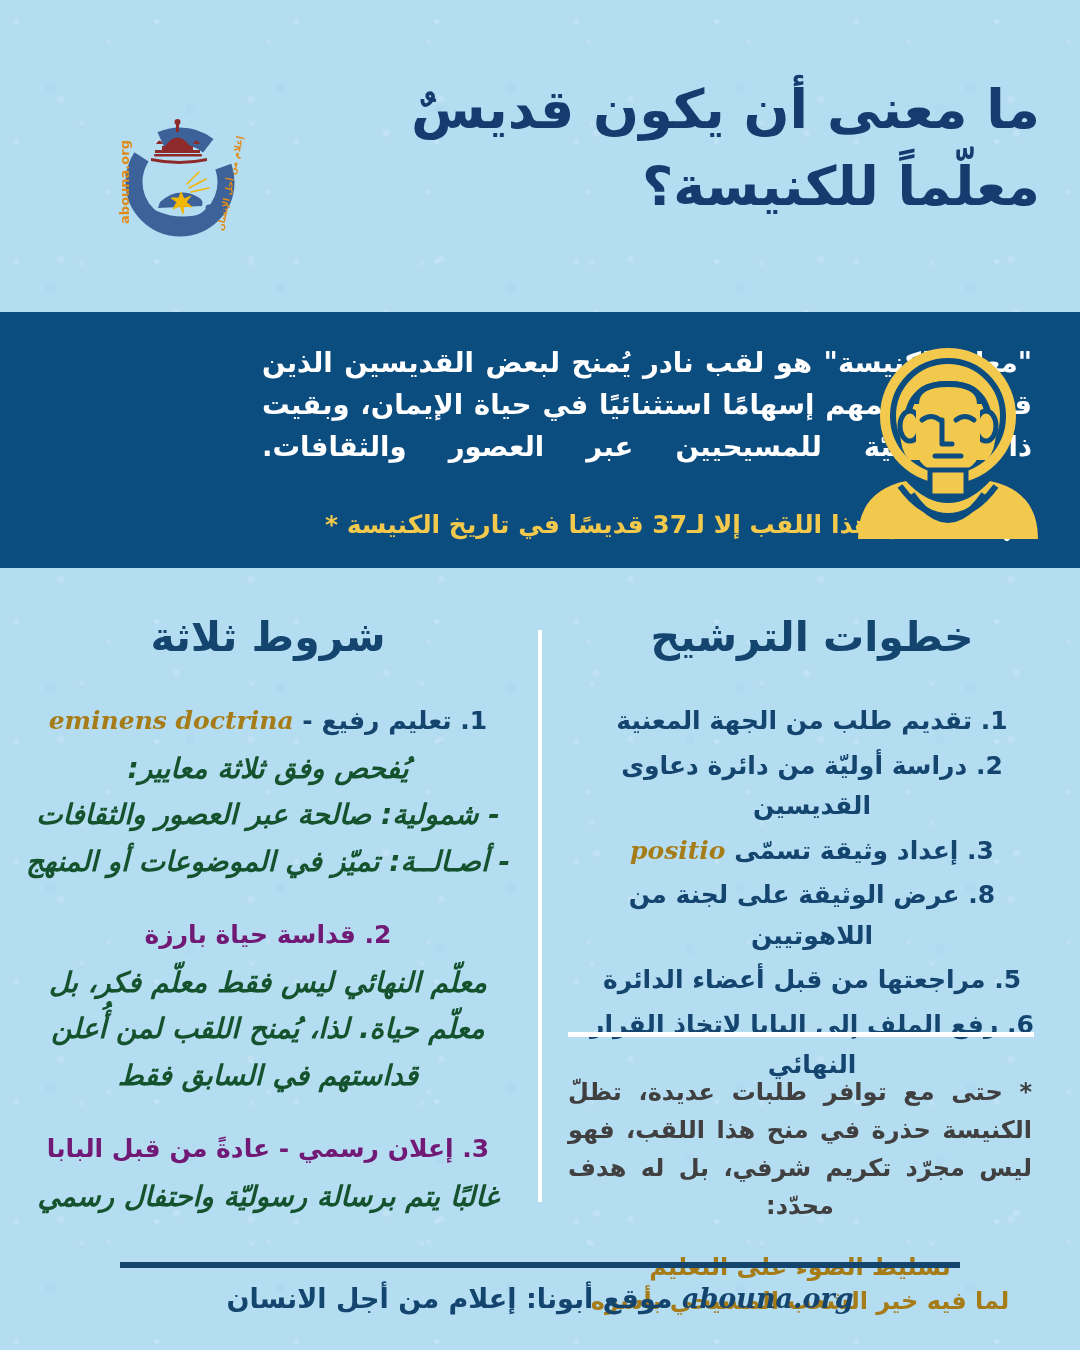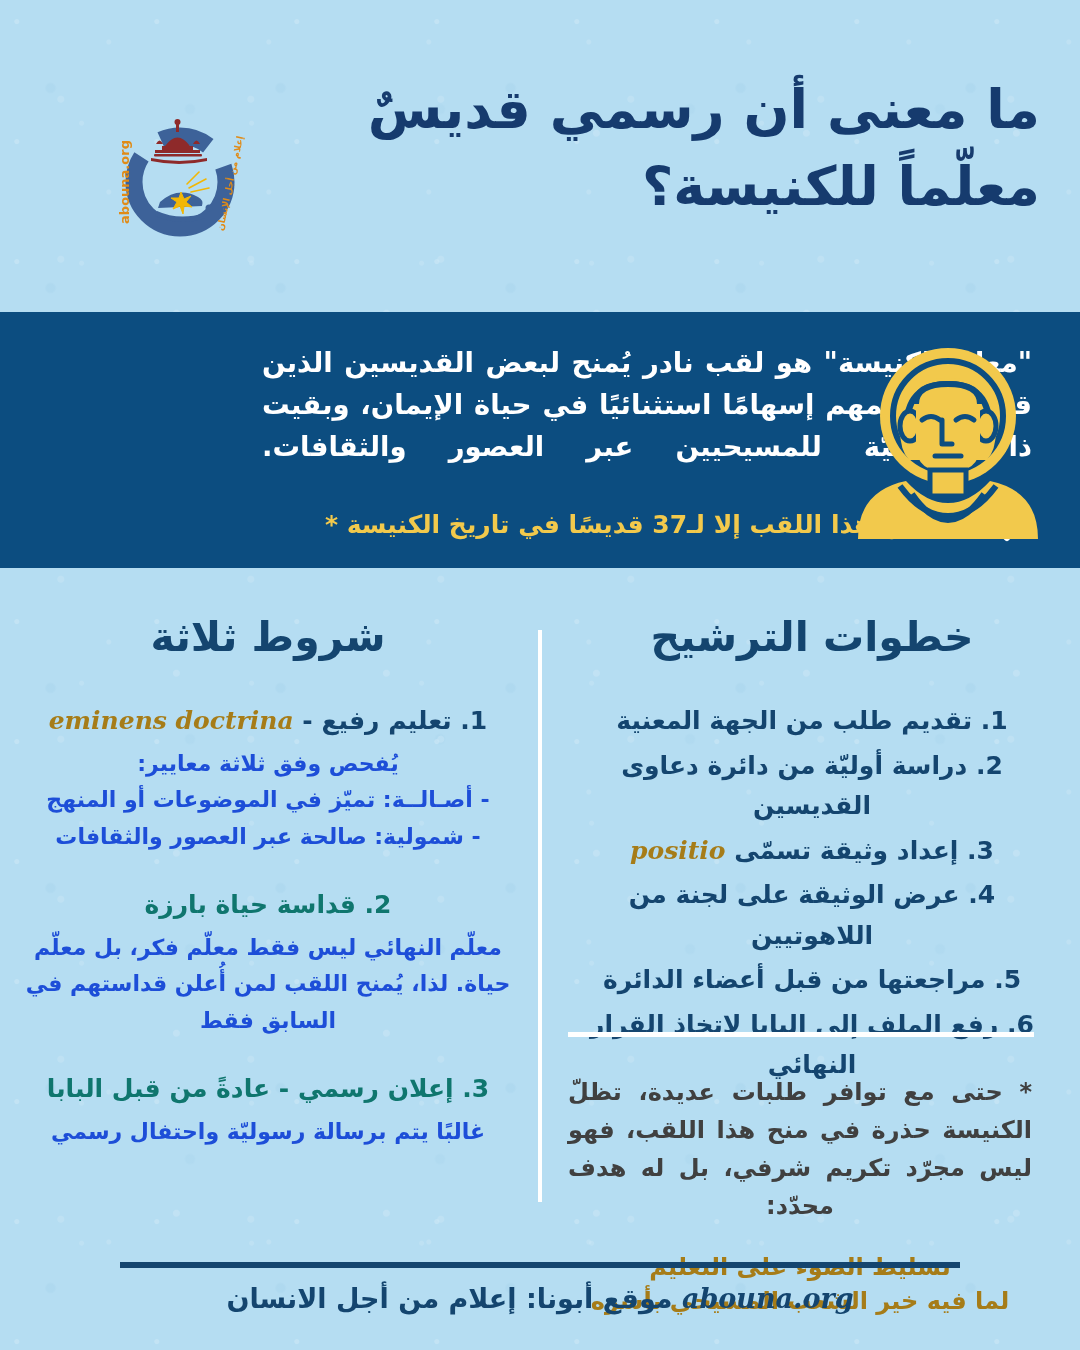--- a/index.html
+++ b/index.html
@@ -139,35 +139,36 @@
   }
 
   .item {
     font-size:25px;
     font-weight:bold;
     color:#14456f;
     line-height:1.62;
     margin-bottom:4px;
   }
   .item-gold {
-    color:#0f766e;
+    color:#701a75;
   }
   .lat {
     font-family:"DejaVu Serif", serif;
     font-style:italic;
     font-weight:bold;
     color:#a67c18;
   }
   .gap-md { height:30px; }
 
   .sub {
-    font-size:22px;
-    font-weight:bold;
-    color:#1d4ed8;
+    font-size:28px;
+    font-weight:bold;
+    color:#14532d;
     line-height:1.66;
+    font-style:italic;
   }
 
   .h-rule {
     position:absolute;
     right:24px; top:420px;
     width:466px; height:5px;
     background:#ffffff;
   }
 
   .footnote {
@@ -260,21 +261,21 @@
         </g>
       </g>
 
       <text x="24" y="74" fill="#e08b17" font-size="13" font-weight="bold" font-family="DejaVu Sans, sans-serif" transform="rotate(-90 24 74)" text-anchor="middle">abouna.org</text>
 
       <text x="128" y="76" fill="#e08b17" font-size="9" font-weight="bold" font-family="DejaVu Sans, sans-serif" transform="rotate(-78 128 76)" text-anchor="middle" direction="rtl">إعلام من أجل الإنسان</text>
     </svg>
   </div>
 
   <div class="title-block">
-    <div class="title-line">ما معنى أن رسمي قديسٌ</div>
+    <div class="title-line">ما معنى أن يكون قديسٌ</div>
     <div class="title-line">معلّماً للكنيسة؟</div>
   </div>
 </div>
 
 <div class="panel">
   <div class="panel-text">
     <div class="panel-p">"معلم الكنيسة" هو لقب نادر يُمنح لبعض القديسين الذين قدّمت تعاليمهم إسهامًا استثنائيًا في حياة الإيمان، وبقيت ذات أهميّة للمسيحيين عبر العصور والثقافات.</div>
   </div>
 
   <div class="panel-note-row">
@@ -323,21 +324,21 @@
 
   <div class="col col-right">
     <div class="col-heading">خطوات الترشيح</div>
 
     <div class="item">1. تقديم طلب من الجهة المعنية</div>
     <div class="item">2. دراسة أوليّة من دائرة دعاوى القديسين</div>
     <div class="item">
       <span>3. إعداد وثيقة تسمّى</span>
       <span class="lat">positio</span>
     </div>
-    <div class="item">4. عرض الوثيقة على لجنة من اللاهوتيين</div>
+    <div class="item">8. عرض الوثيقة على لجنة من اللاهوتيين</div>
     <div class="item">5. مراجعتها من قبل أعضاء الدائرة</div>
     <div class="item">6. رفع الملف إلى البابا لاتخاذ القرار النهائي</div>
 
     <div class="h-rule"></div>
 
     <div class="footnote">
       <div class="footnote-p">* حتى مع توافر طلبات عديدة، تظلّ الكنيسة حذرة في منح هذا اللقب، فهو ليس مجرّد تكريم شرفي، بل له هدف محدّد:</div>
       <div class="footnote-hl">
         <div>تسليط الضوء على التعليم</div>
         <div>لما فيه خير الشعب المسيحي بأسره</div>
@@ -346,22 +347,22 @@
   </div>
 
   <div class="col col-left">
     <div class="col-heading">شروط ثلاثة</div>
 
     <div class="item">
       <span>1. تعليم رفيع -</span>
       <span class="lat">eminens doctrina</span>
     </div>
     <div class="sub">يُفحص وفق ثلاثة معايير:</div>
+    <div class="sub">- شمولية: صالحة عبر العصور والثقافات</div>
     <div class="sub">- أصـالــة: تميّز في الموضوعات أو المنهج</div>
-    <div class="sub">- شمولية: صالحة عبر العصور والثقافات</div>
 
     <div class="gap-md"></div>
 
     <div class="item item-gold">2. قداسة حياة بارزة</div>
     <div class="sub">معلّم النهائي ليس فقط معلّم فكر، بل معلّم حياة. لذا، يُمنح اللقب لمن أُعلن قداستهم في السابق فقط</div>
 
     <div class="gap-md"></div>
 
     <div class="item item-gold">3. إعلان رسمي - عادةً من قبل البابا</div>
     <div class="sub">غالبًا يتم برسالة رسوليّة واحتفال رسمي</div>

